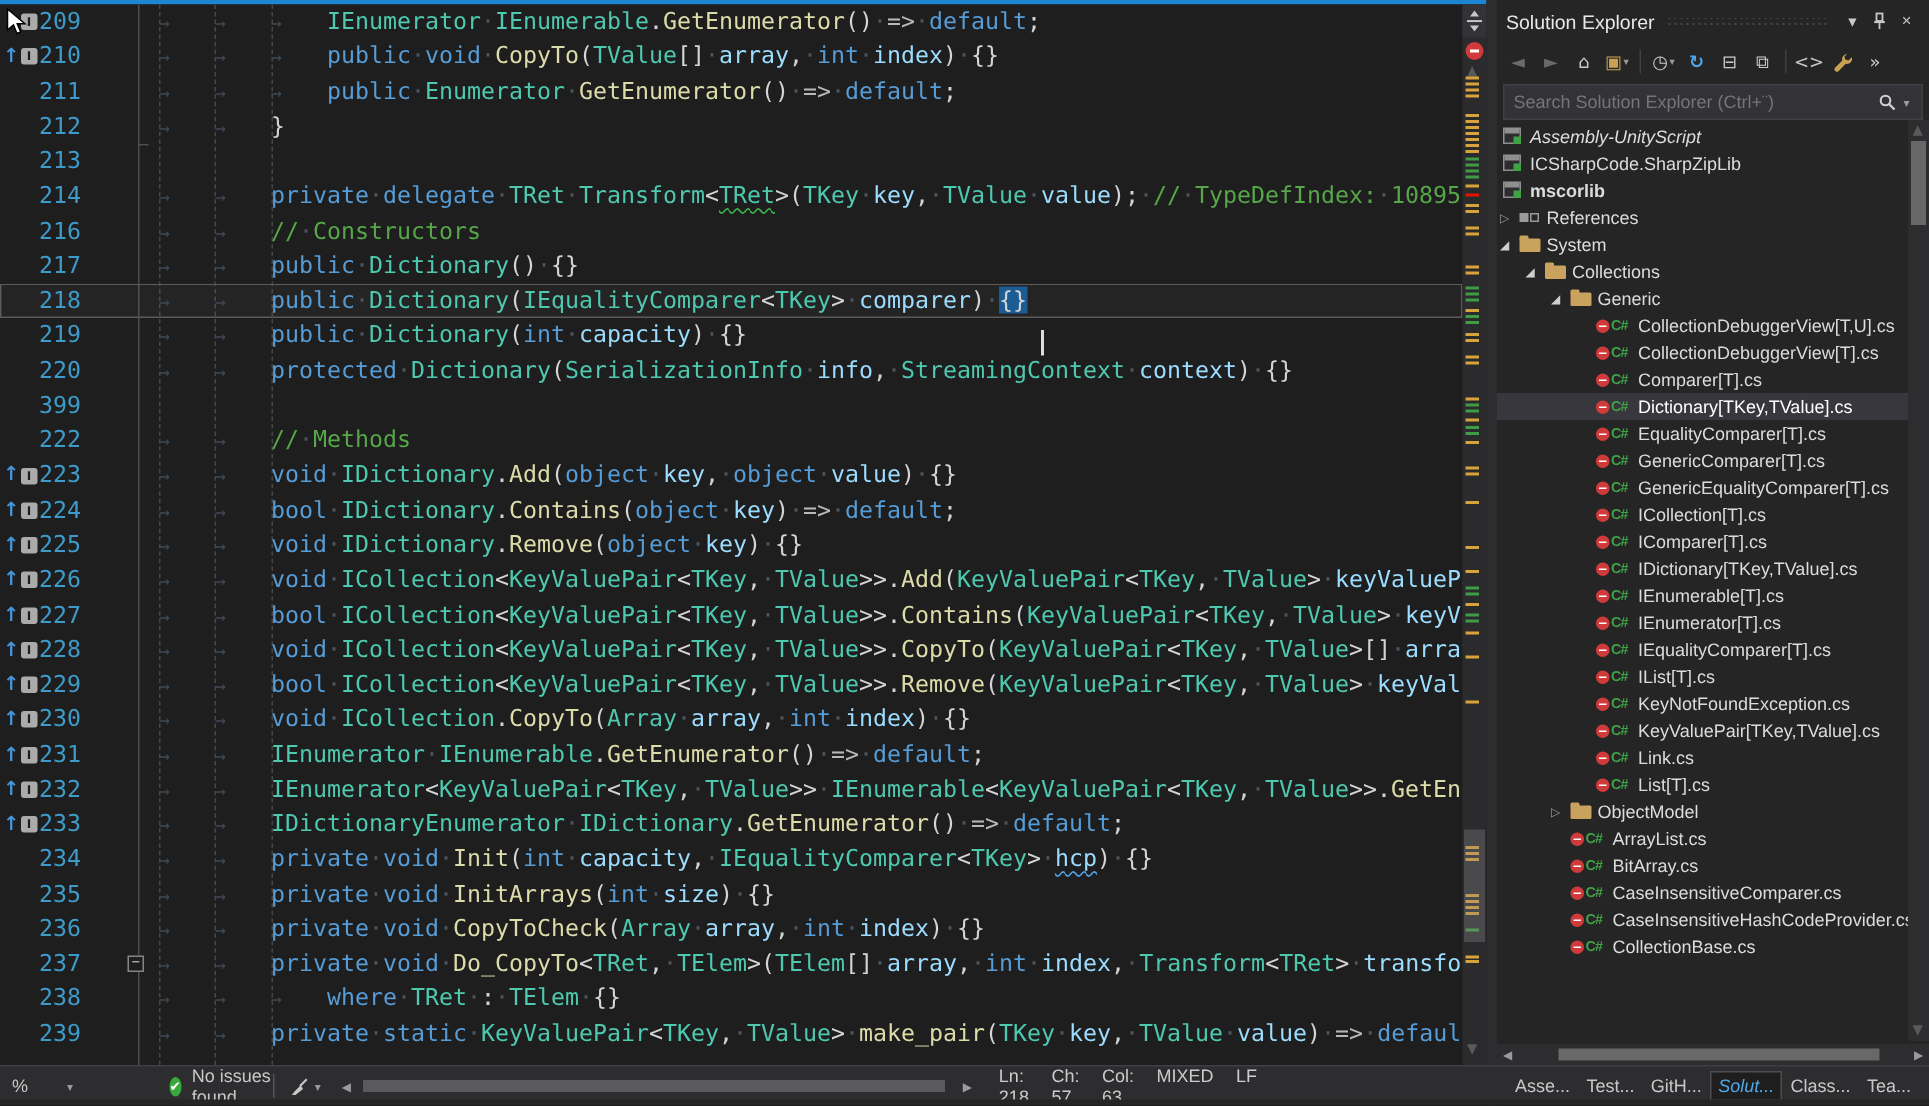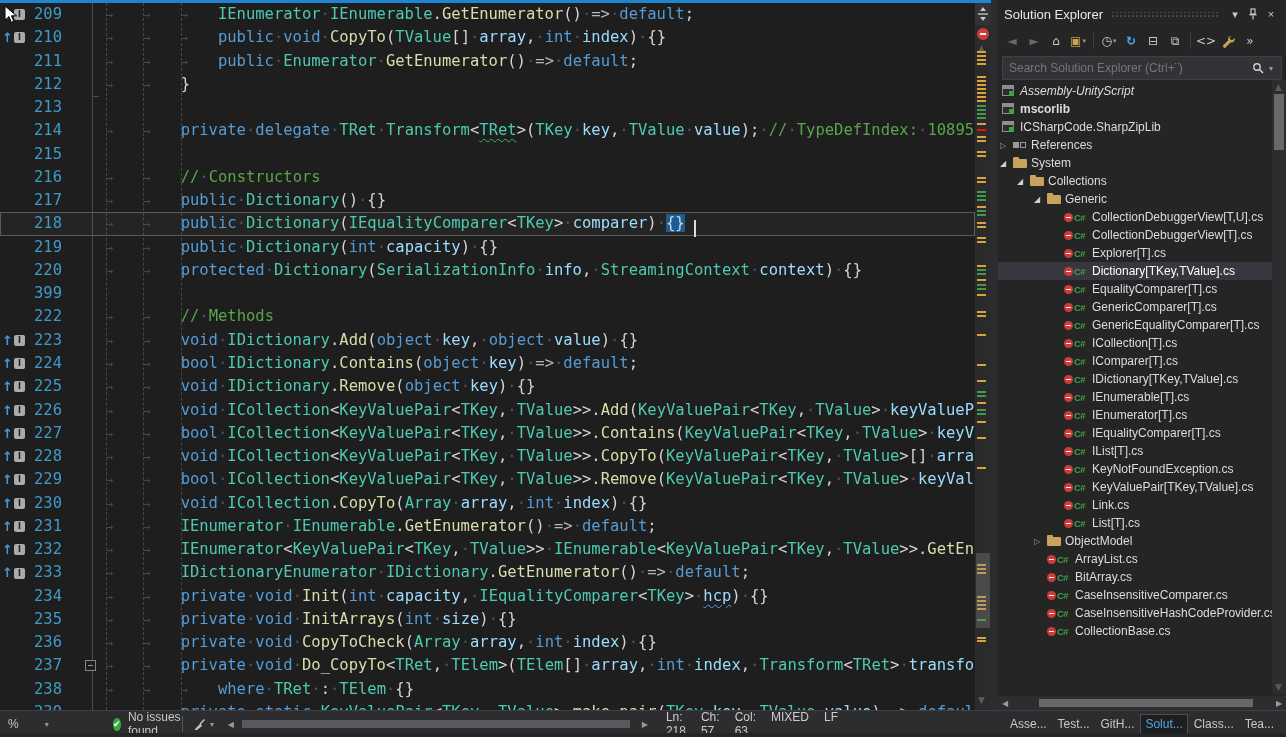--- a/index.html
+++ b/index.html
@@ -11,21 +11,21 @@
   #editor{position:absolute;left:0;top:3px;width:975px;height:707px;overflow:hidden;background:#1e1e1e;}
   .guide{position:absolute;top:0;bottom:0;width:0;border-left:1px dashed #464646;z-index:1;}
   #outline-vline{position:absolute;width:1px;background:#4d4d4d;z-index:1;}
   .otick{position:absolute;height:1px;background:#4d4d4d;z-index:1;}
   .cl{display:flex;height:23.27px;line-height:23.27px;position:relative;white-space:pre;z-index:2;}
   .cl.cur{box-shadow:inset 0 0 0 1px #5a5a5a;background:rgba(220,220,220,0.03);}
   .g-ico{width:26px;flex:0 0 26px;display:flex;align-items:center;padding-left:2px;box-sizing:border-box;}
   .ovr-a{color:#4795d6;font-size:13px;font-weight:bold;font-family:"DejaVu Sans",sans-serif;}
   .ovr-b{display:inline-block;width:11px;height:11px;margin-left:1px;background:#ababab;color:#1e1e1e;
          border-radius:2px;font:bold 8px/11px "DejaVu Sans",sans-serif;text-align:center;}
-  .g-num{width:52px;flex:0 0 52px;text-align:center;padding-right:8px;box-sizing:border-box;
+  .g-num{width:52px;flex:0 0 52px;text-align:left;padding-right:8px;box-sizing:border-box;
          color:#3e9bc9;font:15.5px/23.27px "DejaVu Sans Mono",monospace;}
   .g-out{width:22px;flex:0 0 22px;position:relative;}
   .fold{position:absolute;left:7px;top:6px;width:11px;height:11px;border:1px solid #858585;background:#1e1e1e;
         color:#c8c8c8;font:9px/9px "DejaVu Sans Mono",monospace;text-align:center;box-sizing:border-box;}
   .code{flex:1;padding-left:6px;font:15.5px/23.27px "DejaVu Sans Mono",monospace;color:#d4d4d4;overflow:hidden;}
   .tb{display:inline-block;width:37.32px;color:#3e4a55;font-size:12px;vertical-align:baseline;}
   .w{color:#4d5560;}
   .tk{color:#569cd6;} .tt{color:#4ec9b0;} .tm{color:#dcdcaa;} .tv{color:#9cdcfe;}
   .tp{color:#d4d4d4;} .to{color:#b8b8b8;} .tc{color:#57a64a;}
   .sg{text-decoration:underline wavy #3bb54a 1px;text-underline-offset:3px;}
@@ -97,21 +97,21 @@
           display:flex;align-items:center;justify-content:center;}
   #sbar-left .sep{width:1px;height:16px;background:#555;margin-left:auto;}
   #brush{display:flex;align-items:center;gap:4px;padding:0 10px;}
   #hscroll{display:flex;align-items:center;}
   #hscroll .tr{width:400px;height:10px;position:relative;}
   #hscroll .th{position:absolute;left:4px;top:1px;width:388px;height:8px;background:#5a5a5e;}
   #lninfo{display:flex;gap:15px;margin-left:14px;padding-right:10px;color:#cccccc;}
   #ptabs{position:absolute;left:998px;top:0;width:288px;height:26px;display:flex;align-items:center;
          justify-content:space-between;padding:0 8px;box-sizing:border-box;font-size:12px;color:#c8c8c8;}
   .ptab{padding:2px 4px;}
-  .ptab.act{color:#4fa7e8;background:#1e1e1e;box-shadow:0 0 0 1px #4d4d52;}
+  .ptab.act{color:#4fa7e8;background:#1e1e1e;box-shadow:0 0 0 1px #4d4d52;font-style:italic;}
   .bot-edge{position:absolute;left:0;top:733px;width:1286px;height:4px;background:#252526;}
 </style>
 </head>
 <body>
 
 <div id="root">
   <div id="accent" style="background: rgb(28, 134, 210);"></div>
 
   <div id="editor">
     <div class="guide" style="left:106px"></div>
@@ -119,21 +119,20 @@
     <div class="guide" style="left:181px"></div>
     <div id="outline-vline" style="left:92px;top:0;height:707px"></div>
     <div class="otick" style="left:92px;top:93px;width:7px"></div>
     <div id="lines">
         <div class="cl"><span class="g-ico"><span class="ovr-a">↑</span><span class="ovr-b">I</span></span><span class="g-num">209</span><span class="g-out"></span><span class="code"><span class="tb">→</span><span class="tb">→</span><span class="tb">→</span><span class="tt">IEnumerator<span class="w">·</span></span><span class="tt">IEnumerable</span><span class="tp">.</span><span class="tm">GetEnumerator</span><span class="tp">()<span class="w">·</span></span><span class="to">=&gt;<span class="w">·</span></span><span class="tk">default</span><span class="tp">;</span></span></div>
         <div class="cl"><span class="g-ico"><span class="ovr-a">↑</span><span class="ovr-b">I</span></span><span class="g-num">210</span><span class="g-out"></span><span class="code"><span class="tb">→</span><span class="tb">→</span><span class="tb">→</span><span class="tk">public<span class="w">·</span></span><span class="tk">void<span class="w">·</span></span><span class="tm">CopyTo</span><span class="tp">(</span><span class="tt">TValue</span><span class="tp">[]<span class="w">·</span></span><span class="tv">array</span><span class="tp">,<span class="w">·</span></span><span class="tk">int<span class="w">·</span></span><span class="tv">index</span><span class="tp">)<span class="w">·</span>{}</span></span></div>
         <div class="cl"><span class="g-ico"></span><span class="g-num">211</span><span class="g-out"></span><span class="code"><span class="tb">→</span><span class="tb">→</span><span class="tb">→</span><span class="tk">public<span class="w">·</span></span><span class="tt">Enumerator<span class="w">·</span></span><span class="tm">GetEnumerator</span><span class="tp">()<span class="w">·</span></span><span class="to">=&gt;<span class="w">·</span></span><span class="tk">default</span><span class="tp">;</span></span></div>
         <div class="cl"><span class="g-ico"></span><span class="g-num">212</span><span class="g-out"></span><span class="code"><span class="tb">→</span><span class="tb">→</span><span class="tp">}</span></span></div>
         <div class="cl"><span class="g-ico"></span><span class="g-num">213</span><span class="g-out"></span><span class="code"></span></div>
         <div class="cl"><span class="g-ico"></span><span class="g-num">214</span><span class="g-out"></span><span class="code"><span class="tb">→</span><span class="tb">→</span><span class="tk">private<span class="w">·</span></span><span class="tk">delegate<span class="w">·</span></span><span class="tt">TRet<span class="w">·</span></span><span class="tt">Transform</span><span class="tp">&lt;</span><span class="tt sg">TRet</span><span class="tp">&gt;(</span><span class="tt">TKey<span class="w">·</span></span><span class="tv">key</span><span class="tp">,<span class="w">·</span></span><span class="tt">TValue<span class="w">·</span></span><span class="tv">value</span><span class="tp">);<span class="w">·</span></span><span class="tc">//<span class="w">·</span>TypeDefIndex:<span class="w">·</span>10895</span></span></div>
-        <div class="cl"><span class="g-ico"></span><span class="g-num">215</span><span class="g-out"></span><span class="code"></span></div>
         <div class="cl"><span class="g-ico"></span><span class="g-num">216</span><span class="g-out"></span><span class="code"><span class="tb">→</span><span class="tb">→</span><span class="tc">//<span class="w">·</span>Constructors</span></span></div>
         <div class="cl"><span class="g-ico"></span><span class="g-num">217</span><span class="g-out"></span><span class="code"><span class="tb">→</span><span class="tb">→</span><span class="tk">public<span class="w">·</span></span><span class="tt">Dictionary</span><span class="tp">()<span class="w">·</span>{}</span></span></div>
         <div class="cl cur"><span class="g-ico"></span><span class="g-num">218</span><span class="g-out"></span><span class="code"><span class="tb">→</span><span class="tb">→</span><span class="tk">public<span class="w">·</span></span><span class="tt">Dictionary</span><span class="tp">(</span><span class="tt">IEqualityComparer</span><span class="tp">&lt;</span><span class="tt">TKey</span><span class="tp">&gt;<span class="w">·</span></span><span class="tv">comparer</span><span class="tp">)<span class="w">·</span></span><span class="tp selx">{}</span></span></div>
         <div class="cl"><span class="g-ico"></span><span class="g-num">219</span><span class="g-out"></span><span class="code"><span class="tb">→</span><span class="tb">→</span><span class="tk">public<span class="w">·</span></span><span class="tt">Dictionary</span><span class="tp">(</span><span class="tk">int<span class="w">·</span></span><span class="tv">capacity</span><span class="tp">)<span class="w">·</span>{}</span></span></div>
         <div class="cl"><span class="g-ico"></span><span class="g-num">220</span><span class="g-out"></span><span class="code"><span class="tb">→</span><span class="tb">→</span><span class="tk">protected<span class="w">·</span></span><span class="tt">Dictionary</span><span class="tp">(</span><span class="tt">SerializationInfo<span class="w">·</span></span><span class="tv">info</span><span class="tp">,<span class="w">·</span></span><span class="tt">StreamingContext<span class="w">·</span></span><span class="tv">context</span><span class="tp">)<span class="w">·</span>{}</span></span></div>
         <div class="cl"><span class="g-ico"></span><span class="g-num">399</span><span class="g-out"></span><span class="code"></span></div>
         <div class="cl"><span class="g-ico"></span><span class="g-num">222</span><span class="g-out"></span><span class="code"><span class="tb">→</span><span class="tb">→</span><span class="tc">//<span class="w">·</span>Methods</span></span></div>
         <div class="cl"><span class="g-ico"><span class="ovr-a">↑</span><span class="ovr-b">I</span></span><span class="g-num">223</span><span class="g-out"></span><span class="code"><span class="tb">→</span><span class="tb">→</span><span class="tk">void<span class="w">·</span></span><span class="tt">IDictionary</span><span class="tp">.</span><span class="tm">Add</span><span class="tp">(</span><span class="tk">object<span class="w">·</span></span><span class="tv">key</span><span class="tp">,<span class="w">·</span></span><span class="tk">object<span class="w">·</span></span><span class="tv">value</span><span class="tp">)<span class="w">·</span>{}</span></span></div>
         <div class="cl"><span class="g-ico"><span class="ovr-a">↑</span><span class="ovr-b">I</span></span><span class="g-num">224</span><span class="g-out"></span><span class="code"><span class="tb">→</span><span class="tb">→</span><span class="tk">bool<span class="w">·</span></span><span class="tt">IDictionary</span><span class="tp">.</span><span class="tm">Contains</span><span class="tp">(</span><span class="tk">object<span class="w">·</span></span><span class="tv">key</span><span class="tp">)<span class="w">·</span></span><span class="to">=&gt;<span class="w">·</span></span><span class="tk">default</span><span class="tp">;</span></span></div>
         <div class="cl"><span class="g-ico"><span class="ovr-a">↑</span><span class="ovr-b">I</span></span><span class="g-num">225</span><span class="g-out"></span><span class="code"><span class="tb">→</span><span class="tb">→</span><span class="tk">void<span class="w">·</span></span><span class="tt">IDictionary</span><span class="tp">.</span><span class="tm">Remove</span><span class="tp">(</span><span class="tk">object<span class="w">·</span></span><span class="tv">key</span><span class="tp">)<span class="w">·</span>{}</span></span></div>
@@ -286,28 +285,28 @@
             <i></i>
             <em></em>
           </span>
           <span>Assembly-UnityScript</span>
         </div>
         <div class="trow" style="padding-left: 4px;">
           <span class="proj-ico">
             <i></i>
             <em></em>
           </span>
-          <span style="font-weight: bold;">mscorlib</span>
+          <span>ICSharpCode.SharpZipLib</span>
         </div>
         <div class="trow" style="padding-left: 4px;">
           <span class="proj-ico">
             <i></i>
             <em></em>
           </span>
-          <span>ICSharpCode.SharpZipLib</span>
+          <span style="font-weight: bold;">mscorlib</span>
         </div>
         <div class="trow" style="padding-left: 2px;">
           <span class="ar">▷</span>
           <span class="refs-ico">
             <i></i>
             <em></em>
           </span>
           <span>References</span>
         </div>
         <div class="trow" style="padding-left: 2px;">
@@ -349,21 +348,21 @@
           <span class="csico">C#</span>
           <span>CollectionDebuggerView[T].cs</span>
         </div>
         <div class="trow" style="padding-left: 53px;">
           <span class="ar"></span>
           <span class="dot">
             <i></i>
             <em></em>
           </span>
           <span class="csico">C#</span>
-          <span>Explorer[T].cs</span>
+          <span>Comparer[T].cs</span>
         </div>
         <div class="trow sel" style="padding-left: 53px;">
           <span class="ar"></span>
           <span class="dot">
             <i></i>
             <em></em>
           </span>
           <span class="csico">C#</span>
           <span>Dictionary[TKey,TValue].cs</span>
         </div>

